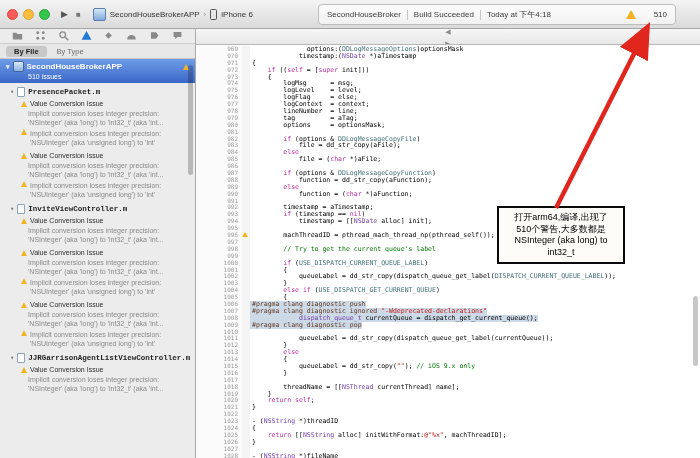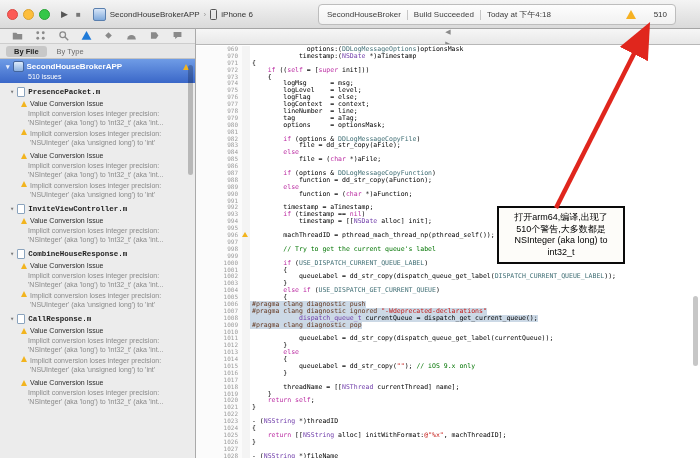--- a/index.html
+++ b/index.html
@@ -243,52 +243,47 @@
             <span class="doc-icon"></span>
             <span class="fname">InviteViewController.m</span>
           </div>
           <div class="issue-titled">
             <i class="tri tri-sm"></i>
             <span class="issue-title">Value Conversion Issue</span>
           </div>
           <div class="issue-desc">Implicit conversion loses integer precision: 'NSInteger' (aka 'long') to 'int32_t' (aka 'int...</div>
         </div>
         <div class="file-block">
+          <div class="issue-titled">
+            <i class="tri tri-sm"></i>
+            <span class="issue-title">Value Conversion Issue</span>
+          </div>
+          <div class="issue-desc">Implicit conversion loses integer precision: 'NSInteger' (aka 'long') to 'int32_t' (aka 'int...</div>
+          <div class="issue-plain">
+            <i class="tri tri-sm"></i>
+            <span class="issue-desc">Implicit conversion loses integer precision: 'NSUInteger' (aka 'unsigned long') to 'int'</span>
+          </div>
+        </div>
+        <div class="file-block">
+          <div class="issue-titled">
+            <i class="tri tri-sm"></i>
+            <span class="issue-title">Value Conversion Issue</span>
+          </div>
+          <div class="issue-desc">Implicit conversion loses integer precision: 'NSInteger' (aka 'long') to 'int32_t' (aka 'int...</div>
+          <div class="issue-plain">
+            <i class="tri tri-sm"></i>
+            <span class="issue-desc">Implicit conversion loses integer precision: 'NSUInteger' (aka 'unsigned long') to 'int'</span>
+          </div>
+        </div>
+        <div class="file-block">
           <div class="file-row">
             <span class="disc">▾</span>
             <span class="doc-icon"></span>
-            <span class="fname">CombineHouseResponse.m</span>
-          </div>
-          <div class="issue-titled">
-            <i class="tri tri-sm"></i>
-            <span class="issue-title">Value Conversion Issue</span>
-          </div>
-          <div class="issue-desc">Implicit conversion loses integer precision: 'NSInteger' (aka 'long') to 'int32_t' (aka 'int...</div>
-          <div class="issue-plain">
-            <i class="tri tri-sm"></i>
-            <span class="issue-desc">Implicit conversion loses integer precision: 'NSUInteger' (aka 'unsigned long') to 'int'</span>
-          </div>
-        </div>
-        <div class="file-block">
-          <div class="file-row">
-            <span class="disc">▾</span>
-            <span class="doc-icon"></span>
-            <span class="fname">CallResponse.m</span>
-          </div>
-          <div class="issue-titled">
-            <i class="tri tri-sm"></i>
-            <span class="issue-title">Value Conversion Issue</span>
-          </div>
-          <div class="issue-desc">Implicit conversion loses integer precision: 'NSInteger' (aka 'long') to 'int32_t' (aka 'int...</div>
-          <div class="issue-plain">
-            <i class="tri tri-sm"></i>
-            <span class="issue-desc">Implicit conversion loses integer precision: 'NSUInteger' (aka 'unsigned long') to 'int'</span>
-          </div>
-        </div>
-        <div class="file-block">
+            <span class="fname">JJRGarrisonAgentListViewController.m</span>
+          </div>
           <div class="issue-titled">
             <i class="tri tri-sm"></i>
             <span class="issue-title">Value Conversion Issue</span>
           </div>
           <div class="issue-desc">Implicit conversion loses integer precision: 'NSInteger' (aka 'long') to 'int32_t' (aka 'int...</div>
         </div>
       </div>
     <div class="side-scroll"></div>
   </div>
 

